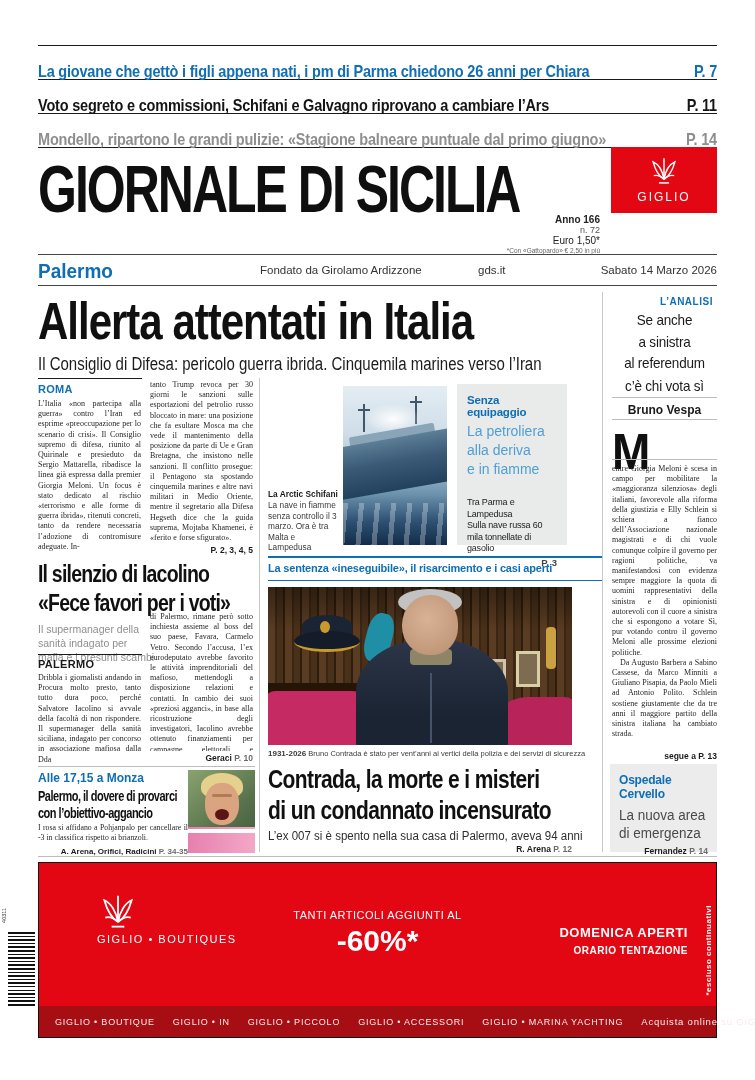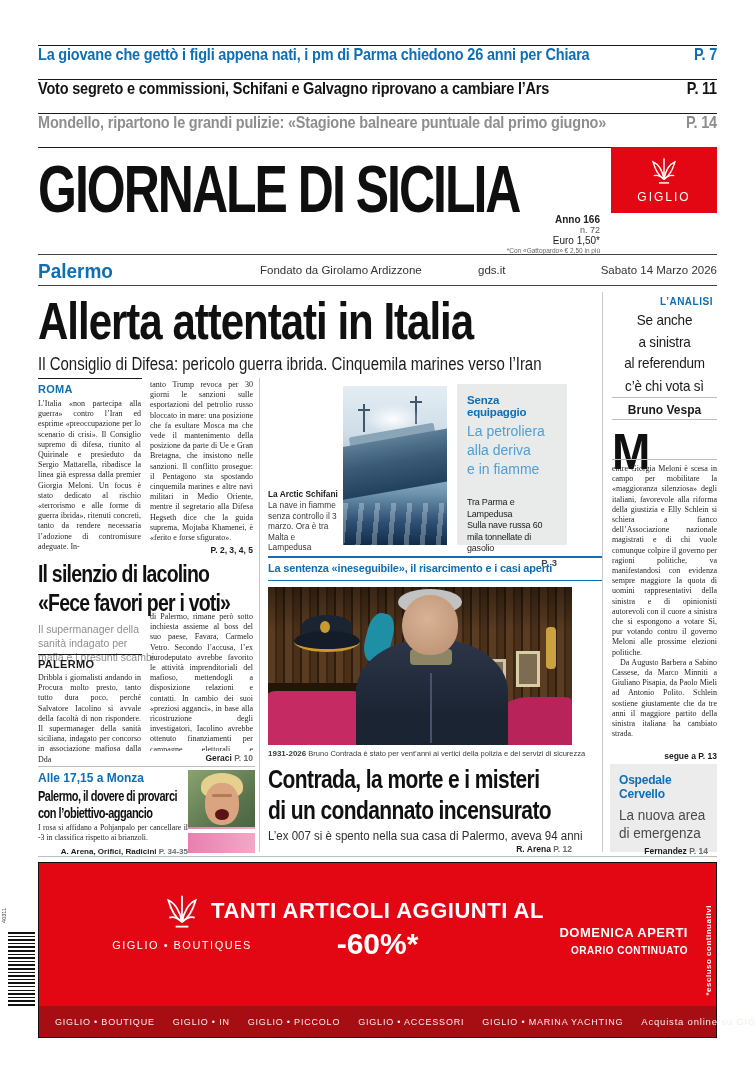--- a/index.html
+++ b/index.html
@@ -7,21 +7,21 @@
         font-family:"Liberation Sans",sans-serif;color:#1b1b1b;}
   .abs{position:absolute;}
   .serif{font-family:"Liberation Serif",serif;text-align:justify;color:#1f1f1f;}
   .lines{white-space:pre-line;}
   .blue{color:#0f6eb4;}
   .bold{font-weight:bold;}
   .right{text-align:right;}
 
   
   .topbar{left:38px;top:45px;width:679px;}
-  .toprow{display:flex;justify-content:space-between;align-items:flex-start;height:33px;border-top:1.5px solid #1a1a1a;}
+  .toprow{display:flex;justify-content:space-between;align-items:flex-end;height:33px;border-top:1.5px solid #1a1a1a;}
   .toprow:last-child{border-bottom:1.5px solid #1a1a1a;}
   .toprow span{font-weight:bold;font-size:14.5px;letter-spacing:-0.2px;transform:scaleY(1.18);transform-origin:left center;}
   .toprow .pg{transform-origin:right center;}
   .t-blue span{color:#0f6eb4;} .t-black span{color:#141414;} .t-gray span{color:#8e8e8e;}
 
   
   .mast-title{left:38px;top:150px;font-size:50px;font-weight:bold;letter-spacing:-2px;color:#0f0f0f;
               transform:scaleY(1.35);transform-origin:left top;white-space:nowrap;}
   .logo-box{left:611px;top:147px;width:106px;height:66px;background:#e30613;display:flex;flex-direction:column;
             align-items:center;justify-content:center;gap:2px;}
@@ -136,25 +136,25 @@
   .pl-hair{position:absolute;left:13px;top:3px;width:42px;height:26px;border-radius:50% 50% 40% 40%;background:#e6d08e;}
   .pl-face{position:absolute;left:17px;top:13px;width:34px;height:42px;border-radius:45%;background:#d9a47f;}
   .pl-brow{position:absolute;left:24px;top:24px;width:20px;height:3px;background:#b07c54;border-radius:2px;}
   .pl-mouth{position:absolute;left:27px;top:39px;width:14px;height:11px;border-radius:50%;background:#5a1414;}
   .pl-jersey{position:absolute;left:0;bottom:0;width:100%;height:26px;background:linear-gradient(90deg,#e87fae,#f3a8c7);}
   .pl-stripe{position:absolute;left:0;bottom:20px;width:100%;height:4px;background:#ffffff;}
 
   
   .ad{left:38px;top:862px;width:679px;height:176px;border:1px solid #111;box-sizing:border-box;background:#e30613;}
   .ad-main{position:relative;width:100%;height:145px;}
-  .ad-logo{position:absolute;left:58px;top:30px;width:170px;display:flex;flex-direction:column;align-items:center;gap:6px;color:#fff;}
+  .ad-logo{position:absolute;left:58px;top:30px;width:170px;display:flex;flex-direction:column;align-items:flex-start;color:#fff;}
   .ad-logo .lbl{font-size:11px;letter-spacing:1.5px;white-space:nowrap;}
   .ad-center{position:absolute;left:50%;top:26px;transform:translateX(-50%);text-align:center;color:#fff;white-space:nowrap;}
   .ad-center .t1{font-size:27px;letter-spacing:1px;}
-  .ad-center .t2{margin-top:9px;font-size:22px;font-weight:bold;letter-spacing:0.5px;}
+  .ad-center .t2{margin-top:20px;font-size:11px;font-weight:normal;letter-spacing:0.5px;}
   .ad-center .t3{margin-top:3px;font-size:30px;font-weight:bold;}
   .ad-right{position:absolute;right:28px;top:62px;width:175px;text-align:right;color:#fff;}
   .ad-right .r1{font-size:13px;font-weight:bold;letter-spacing:0.5px;}
   .ad-right .r2{margin-top:5px;font-size:10px;font-weight:bold;letter-spacing:0.5px;}
   .ad-side{position:absolute;right:3px;bottom:12px;color:#fff;font-size:8px;font-weight:bold;
            writing-mode:vertical-rl;transform:rotate(180deg);letter-spacing:0.5px;}
   .ad-strip{position:absolute;left:0;bottom:0;width:100%;height:31px;background:#a60e13;display:flex;align-items:center;
             box-sizing:border-box;padding:0 16px;gap:18px;color:#fceaea;font-size:9px;letter-spacing:0.8px;white-space:nowrap;}
   .ad-strip .online{margin-left:auto;font-size:9.5px;}
 
@@ -347,21 +347,21 @@
           <path d="M15 37 H29"></path>
         </svg>
         <div class="lbl">GIGLIO • BOUTIQUES</div>
       </div>
       <div class="ad-center">
         <div class="t2">TANTI ARTICOLI AGGIUNTI AL</div>
         <div class="t3">-60%*</div>
       </div>
       <div class="ad-right">
         <div class="r1">DOMENICA APERTI</div>
-        <div class="r2">ORARIO CONTINUATO</div>
+        <div class="r2">ORARIO TENTAZIONE</div>
       </div>
       <div class="ad-side">*escluso continuativi</div>
     </div>
     <div class="ad-strip">
       <span>GIGLIO • BOUTIQUE</span>
       <span>GIGLIO • IN</span>
       <span>GIGLIO • PICCOLO</span>
       <span>GIGLIO • ACCESSORI</span>
       <span>GIGLIO • MARINA YACHTING</span>
       <span class="online">Acquista online su GIGLIO.COM</span>

